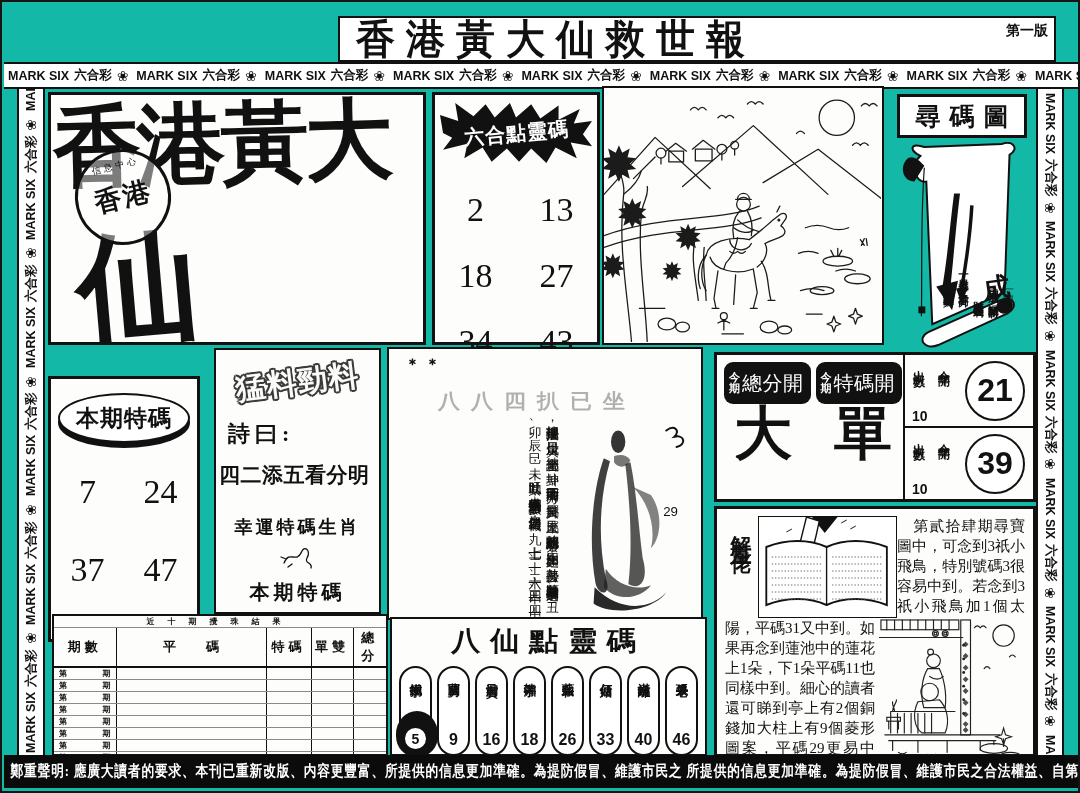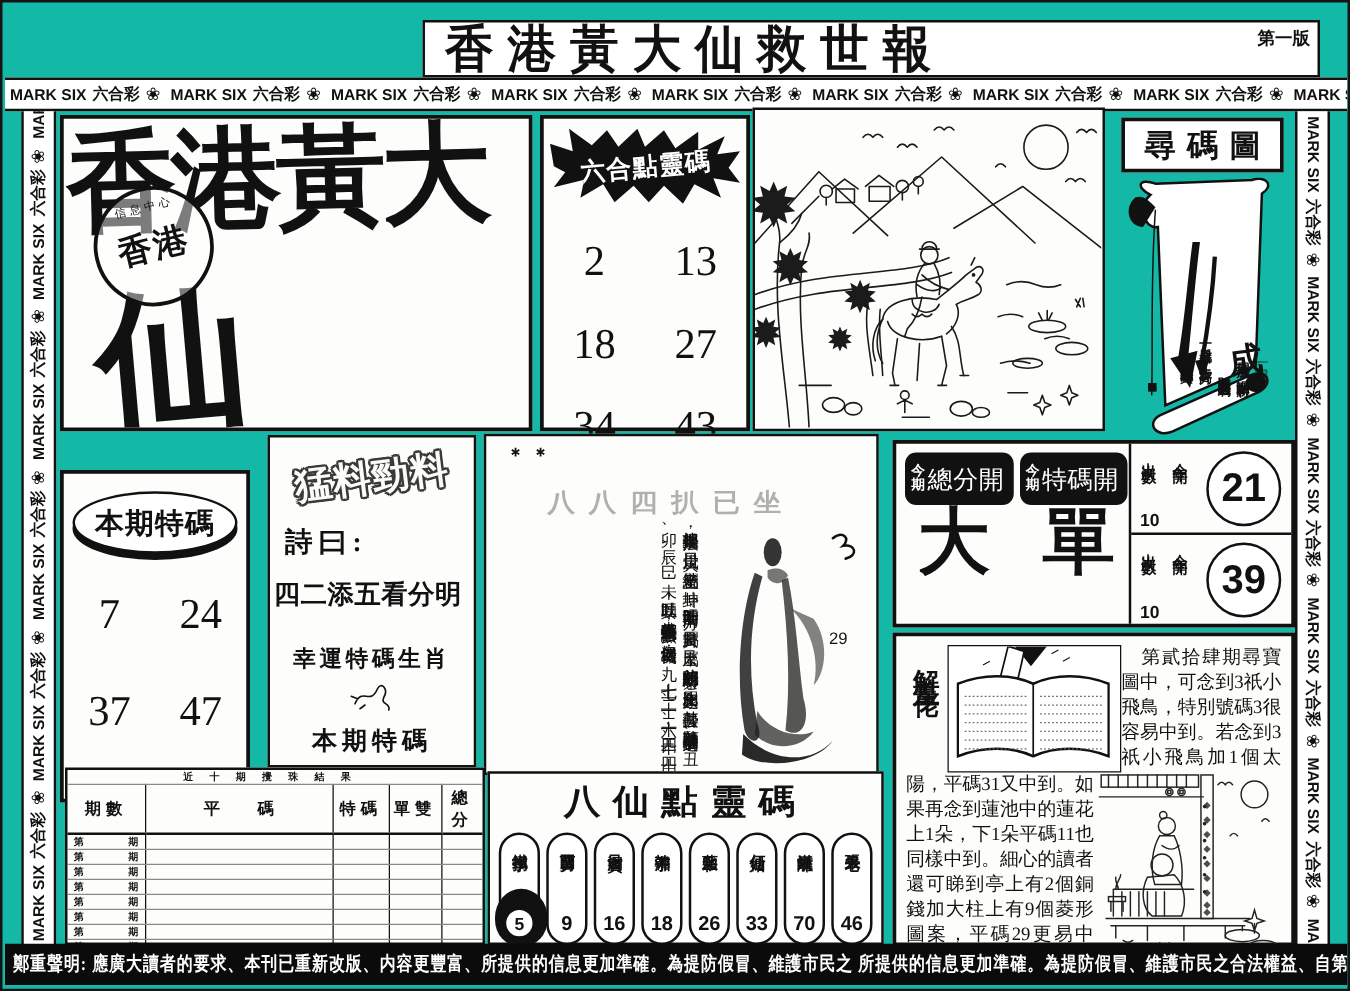--- a/index.html
+++ b/index.html
@@ -711,21 +711,21 @@
         <div class="pill">
           <div class="pill-name">藍采和</div>
           <div class="pill-num">26</div>
         </div>
         <div class="pill">
           <div class="pill-name">何仙姑</div>
           <div class="pill-num">33</div>
         </div>
         <div class="pill">
           <div class="pill-name">漢鍾離</div>
-          <div class="pill-num">70</div>
+          <div class="pill-num">40</div>
         </div>
         <div class="pill">
           <div class="pill-name">張果老</div>
           <div class="pill-num">46</div>
         </div>
       </div>
   </div>
 
   <div class="footer-bar">
     <div class="footer-text">鄭重聲明: 應廣大讀者的要求、本刊已重新改版、内容更豐富、所提供的信息更加準確。為提防假冒、維護市民之 所提供的信息更加準確。為提防假冒、維護市民之合法權益、自第壹佰期開始本</div>

